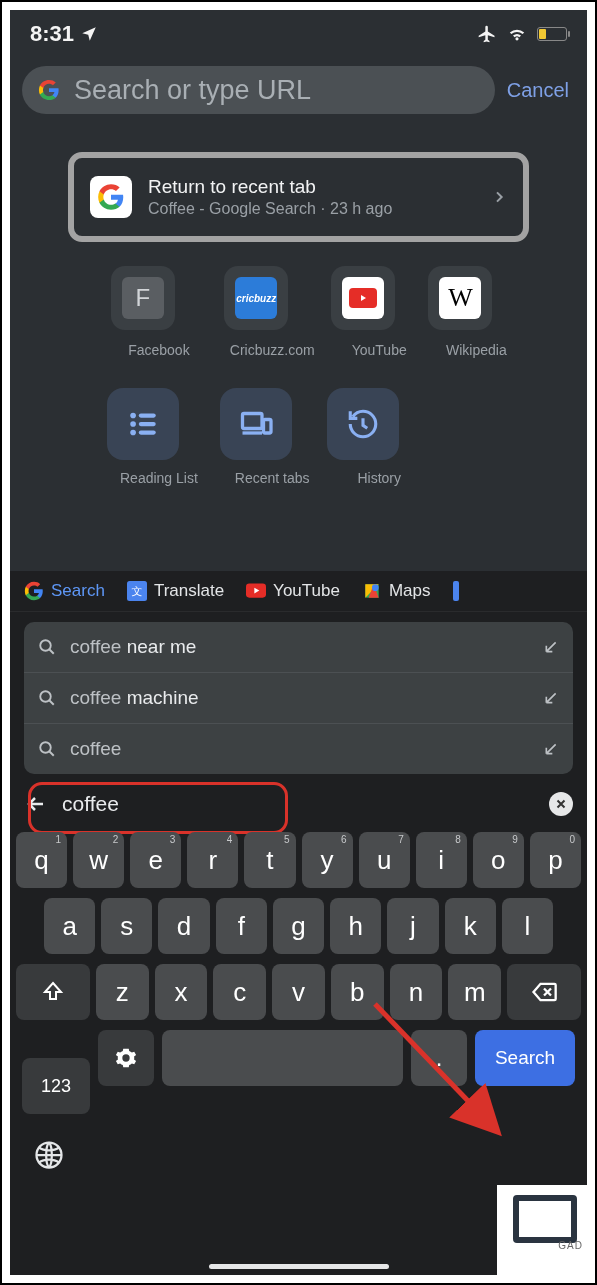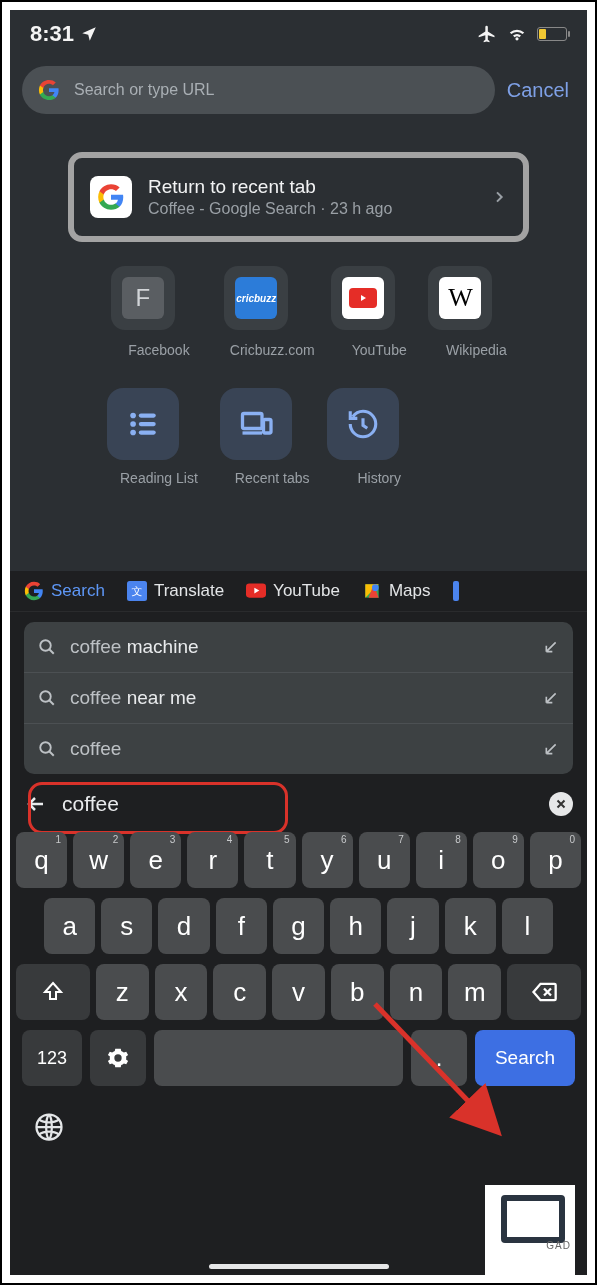--- a/index.html
+++ b/index.html
@@ -15,21 +15,21 @@
     .sb-right { display: flex; align-items: center; gap: 10px; }
     .sb-right svg { display: block; }
     .searchbar-row { display: flex; align-items: center; padding: 8px 12px; gap: 12px; }
     .searchbar {
       flex: 1; background: #4b5054; height: 48px; border-radius: 24px;
       display: flex; align-items: center; padding: 0 16px; gap: 14px;
     }
     .google-g { width: 22px; height: 22px; flex: 0 0 22px; }
     .searchbar input {
       flex: 1; background: transparent; border: none; outline: none;
-      color: #cfd3d7; font-size: 16px; caret-color: #7aa8ff;
+      color: #cfd3d7; font-size: 27px; caret-color: #7aa8ff;
     }
     .searchbar input::placeholder { color: #a9afb4; }
     .cancel-link { color: #7ea0e6; font-size: 20px; padding-right: 6px; }
     .content { padding: 20px 18px 0 18px; }
     .recent-card {
       margin: 10px 40px 24px 40px; border: 6px solid #a3a3a3; border-radius: 14px;
       padding: 18px 16px; display: flex; align-items: center; gap: 16px;
     }
     .fav-thumb { width: 42px; height: 42px; border-radius: 8px; background: #fff; display: flex; align-items: center; justify-content: center; }
     .recent-text { flex: 1; }
@@ -75,30 +75,30 @@
     .key {
       background: #4a4c4e; color: #fff; border-radius: 8px; height: 56px;
       flex: 1; display: flex; align-items: center; justify-content: center;
       font-size: 26px; position: relative;
     }
     .key .sup { position: absolute; top: 2px; right: 6px; font-size: 10px; color: #c7c9cb; }
     .krow.r2 { padding: 0 28px; }
     .key.shift, .key.bks { background: #383a3c; }
     .bottom-row { display: flex; gap: 8px; padding: 0 6px; }
     .bkey { background: #383a3c; color: #fff; border-radius: 8px; height: 56px; display: flex; align-items: center; justify-content: center; font-size: 18px; }
-    .bkey.num { width: 60px; }
+    .bkey.num { width: 68px; margin-top: 28px; }
     .bkey.gear { width: 56px; }
     .bkey.space { flex: 1; background: #4a4c4e; }
     .bkey.dot { width: 56px; background: #4a4c4e; font-size: 24px; }
     .bkey.search { width: 100px; background: #3d6fe3; font-size: 19px; }
     .globe-row { display: flex; align-items: center; padding: 16px 24px 20px 24px; }
     .globe { color: #e4e6e8; }
     .home-ind { position: absolute; bottom: 6px; left: 50%; transform: translateX(-50%); width: 180px; height: 5px; border-radius: 3px; background: #e6e7e8; }
     .arrow-annot { position: absolute; pointer-events: none; }
-    .watermark { position: absolute; right: 12px; bottom: 0; width: 90px; height: 90px; background: #fff; }
+    .watermark { position: absolute; right: 0; bottom: 0; width: 90px; height: 90px; background: #fff; }
     .wm-txt { position: absolute; right: 4px; top: 55px; font-size: 10px; color: #666; letter-spacing: 1px;}
     .wm-box { position:absolute; right: 10px; top: 10px; width: 64px; height: 48px; border: 6px solid #2a3440; border-radius: 4px;}
     .bat { width: 30px; height: 14px; border: 1.5px solid #888; border-radius: 3px; position: relative;}
     .bat::after{content:''; position:absolute; right:-4px; top:3px; width:2px; height:6px; background:#888; border-radius:1px;}
     .bat-fill{ position:absolute; left:1px; top:1px; bottom:1px; width:25%; background:#f2c933; border-radius:1px;}
   </style>
 </head>
 <body>
 
 <div class="outer">
@@ -259,31 +259,31 @@
         </div>
         <div style="width:6px;height:20px;background:#4b84ee;border-radius:2px;"></div>
       </div>
 
       <div class="suggestions">
         <div class="sugg">
           <svg class="sugg-srch" width="18" height="18" viewBox="0 0 24 24" fill="none" stroke="#bdc1c5" stroke-width="2.5">
               <circle cx="10" cy="10" r="7"></circle>
               <path d="M21 21l-6-6"></path>
             </svg>
-          <span><span>coffee</span><span class="typed"> machine</span></span>
+          <span><span>coffee</span><span class="typed"> near me</span></span>
           <svg class="sugg-insert" width="16" height="16" viewBox="0 0 24 24" fill="none" stroke="#bdc1c5" stroke-width="2.5">
               <path d="M19 5L5 19M5 19v-9M5 19h9"></path>
             </svg>
         </div>
         <div class="sugg">
           <svg class="sugg-srch" width="18" height="18" viewBox="0 0 24 24" fill="none" stroke="#bdc1c5" stroke-width="2.5">
               <circle cx="10" cy="10" r="7"></circle>
               <path d="M21 21l-6-6"></path>
             </svg>
-          <span><span>coffee</span><span class="typed"> near me</span></span>
+          <span><span>coffee</span><span class="typed"> machine</span></span>
           <svg class="sugg-insert" width="16" height="16" viewBox="0 0 24 24" fill="none" stroke="#bdc1c5" stroke-width="2.5">
               <path d="M19 5L5 19M5 19v-9M5 19h9"></path>
             </svg>
         </div>
         <div class="sugg">
           <svg class="sugg-srch" width="18" height="18" viewBox="0 0 24 24" fill="none" stroke="#bdc1c5" stroke-width="2.5">
               <circle cx="10" cy="10" r="7"></circle>
               <path d="M21 21l-6-6"></path>
             </svg>
           <span><span>coffee</span><span class="typed"></span></span>

